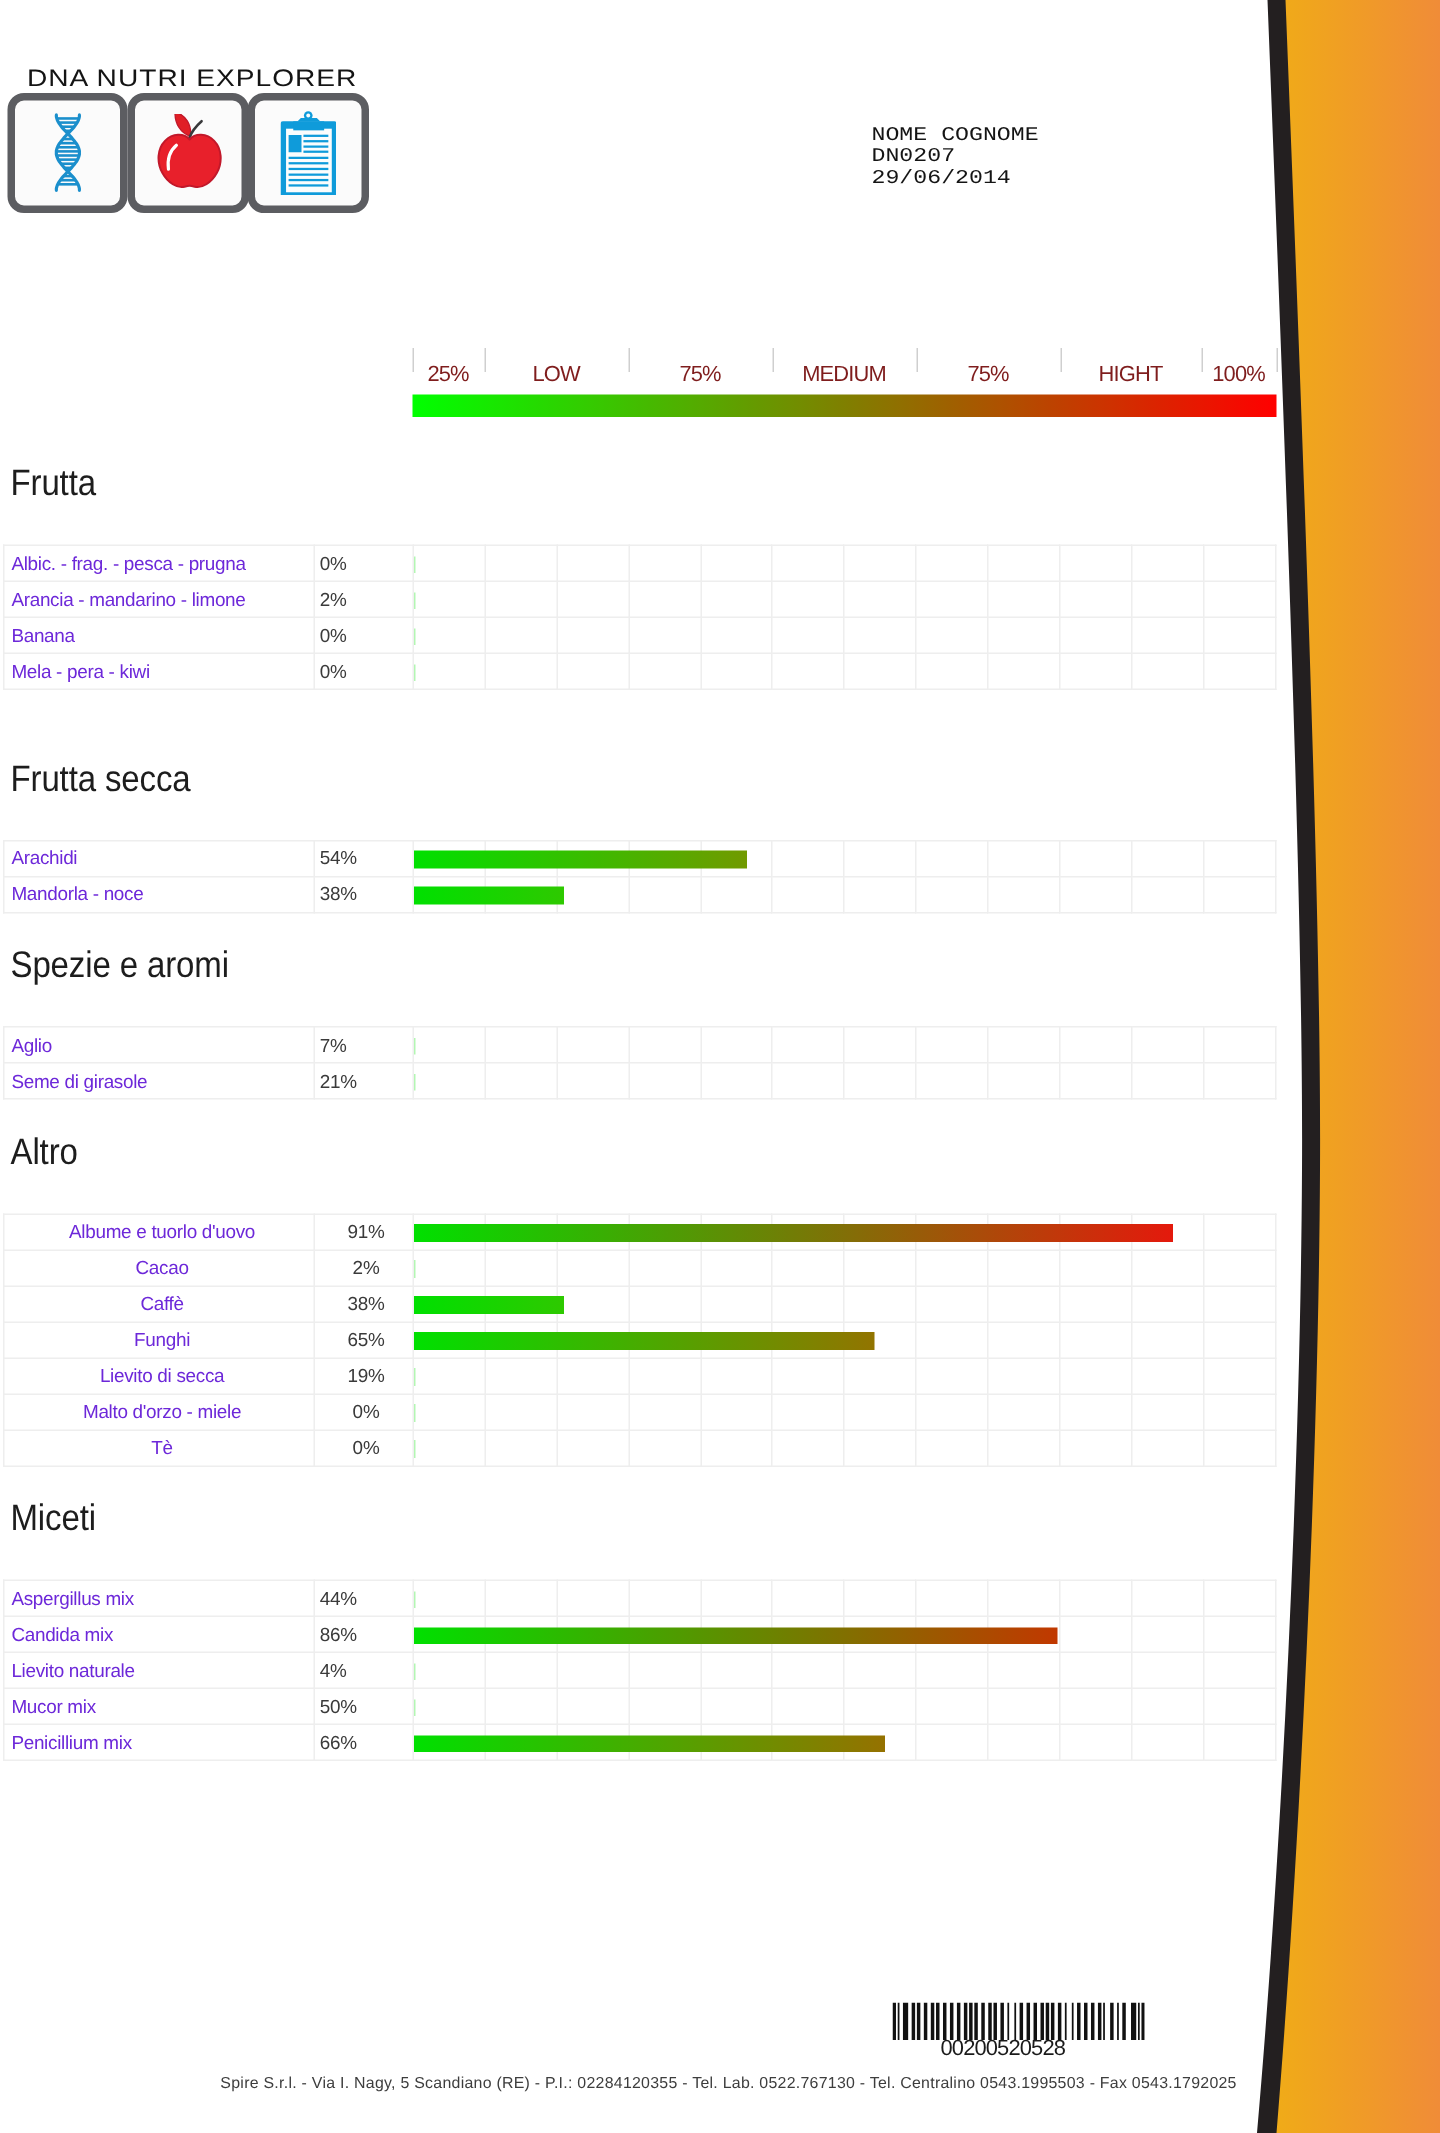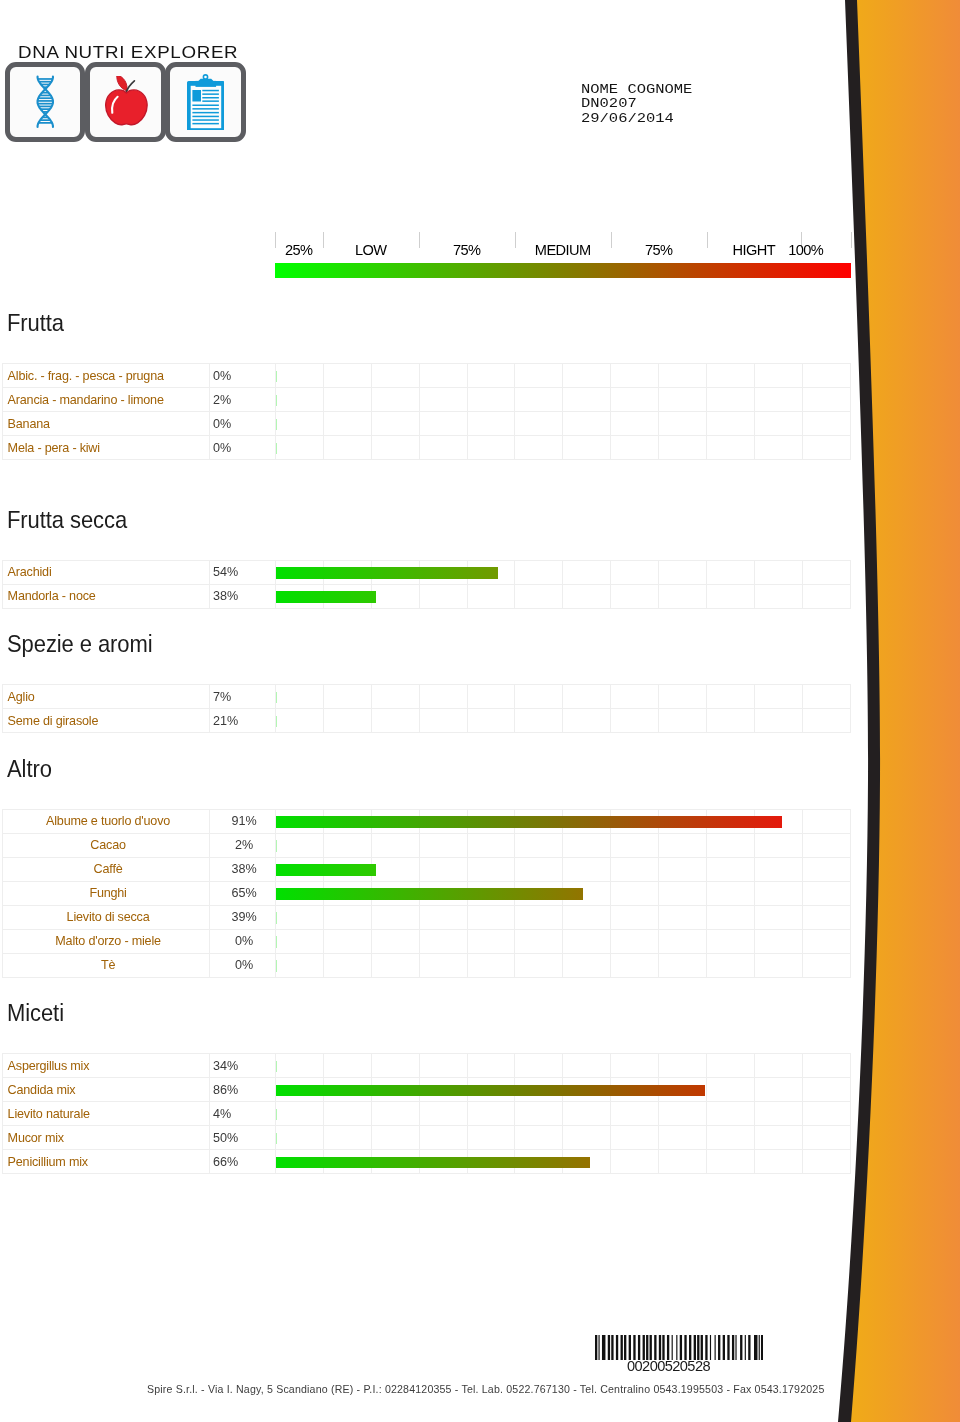--- a/index.html
+++ b/index.html
@@ -26,34 +26,34 @@
   
   .patient{position:absolute;left:581px;top:82.5px;font-family:"Liberation Mono",monospace;
     font-size:13px;line-height:14.8px;color:#141414;letter-spacing:0px;
     transform:scaleX(1.19);transform-origin:left top;}
   .patient div{white-space:nowrap;}
 
   
   .legend{position:absolute;left:275px;top:232px;width:576px;height:46px;}
   .legend-ticks{position:absolute;left:0;top:0;width:576px;height:30px;}
   .legend-tick{position:absolute;top:0;width:1px;height:16px;background:#cfcfcf;}
-  .legend-label{position:absolute;top:11.2px;font-size:14.6px;color:#000000;white-space:nowrap;
+  .legend-label{position:absolute;top:11.2px;font-size:14.6px;color:#7f1d1d;white-space:nowrap;
     letter-spacing:-0.55px;line-height:14.3px;text-align:center;text-indent:-0.55px;}
   .legend-bar{position:absolute;left:0;top:31px;width:576px;height:15px;
     background:linear-gradient(to right,#00ff00 0%,#ff0000 100%);}
 
   
   .section-title{position:absolute;left:6.8px;font-size:24.6px;font-weight:400;color:#1d1d1d;
     letter-spacing:-0.1px;white-space:nowrap;line-height:24.6px;
     transform:scaleX(0.895);transform-origin:left top;}
   .tbl{position:absolute;left:2px;border-collapse:collapse;width:848px;
     table-layout:fixed;}
   .tbl td{border:1px solid #eeeeee;height:24px;padding:0;box-sizing:border-box;
     vertical-align:middle;}
-  .c-label{width:206.5px;padding-left:4.6px !important;font-size:12.6px;color:#a16207;
+  .c-label{width:206.5px;padding-left:4.6px !important;font-size:12.6px;color:#6d28d9;
     letter-spacing:-0.2px;white-space:nowrap;}
   .c-value{width:66.5px;padding-left:3.6px !important;font-size:12.6px;color:#3a3a3a;
     letter-spacing:-0.1px;}
   .c-bar{padding:0 !important;position:relative;width:47.9px;}
   .barwrap{position:absolute;left:0;top:0;width:575px;height:24px;}
   .bar{position:absolute;left:0;top:6.6px;height:11.8px;}
 
   
   .barcode{position:absolute;left:594.8px;top:1334.7px;width:168.3px;height:25.6px;}
   .barcode-num{position:absolute;left:627px;top:1358.6px;
@@ -159,21 +159,21 @@
         <div class="legend-label" style="left: 48px; width: 96px;">LOW</div>
         <div class="legend-tick" style="left: 144px;"></div>
         <div class="legend-label" style="left: 144px; width: 96px;">75%</div>
         <div class="legend-tick" style="left: 240px;"></div>
         <div class="legend-label" style="left: 240px; width: 96px;">MEDIUM</div>
         <div class="legend-tick" style="left: 336px;"></div>
         <div class="legend-label" style="left: 336px; width: 96px;">75%</div>
         <div class="legend-tick" style="left: 432px;"></div>
         <div class="legend-label" style="left: 432px; width: 94px;">HIGHT</div>
         <div class="legend-tick" style="left: 526px;"></div>
-        <div class="legend-label" style="left: 506px; width: 50px;">100%</div>
+        <div class="legend-label" style="left: 526px; width: 50px;">100%</div>
         <div class="legend-tick" style="left: 576px;"></div>
       </div>
     <div class="legend-bar"></div>
   </div>
 
   <div id="sections">
       <div class="section-title" style="top: 311.1px;">Frutta</div>
       <table class="tbl" style="top: 363px;">
         <tbody>
           <tr>
@@ -426,21 +426,21 @@
             <td class="c-bar"></td>
             <td class="c-bar"></td>
             <td class="c-bar"></td>
             <td class="c-bar"></td>
             <td class="c-bar"></td>
             <td class="c-bar"></td>
             <td class="c-bar"></td>
           </tr>
           <tr>
             <td class="c-label">Lievito di secca</td>
-            <td class="c-value">39%</td>
+            <td class="c-value">19%</td>
             <td class="c-bar">
               <div class="barwrap">
                 <div class="bar" style="width: 0.9px; opacity: 0.3; background: linear-gradient(to right, rgb(0, 224, 0) 0%, rgb(0, 224, 0) 100%);"></div>
               </div>
             </td>
             <td class="c-bar"></td>
             <td class="c-bar"></td>
             <td class="c-bar"></td>
             <td class="c-bar"></td>
             <td class="c-bar"></td>
@@ -491,21 +491,21 @@
             <td class="c-bar"></td>
             <td class="c-bar"></td>
           </tr>
         </tbody>
       </table>
       <div class="section-title" style="top: 1001.1px;">Miceti</div>
       <table class="tbl" style="top: 1053px;">
         <tbody>
           <tr>
             <td class="c-label">Aspergillus mix</td>
-            <td class="c-value">34%</td>
+            <td class="c-value">44%</td>
             <td class="c-bar">
               <div class="barwrap">
                 <div class="bar" style="width: 0.9px; opacity: 0.3; background: linear-gradient(to right, rgb(0, 224, 0) 0%, rgb(0, 224, 0) 100%);"></div>
               </div>
             </td>
             <td class="c-bar"></td>
             <td class="c-bar"></td>
             <td class="c-bar"></td>
             <td class="c-bar"></td>
             <td class="c-bar"></td>

